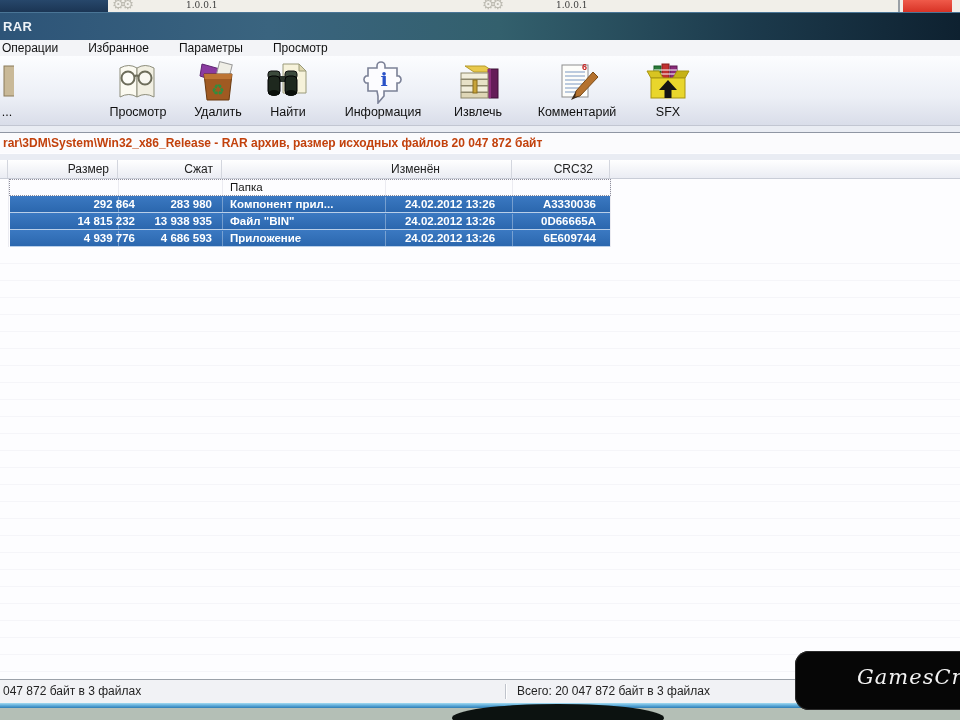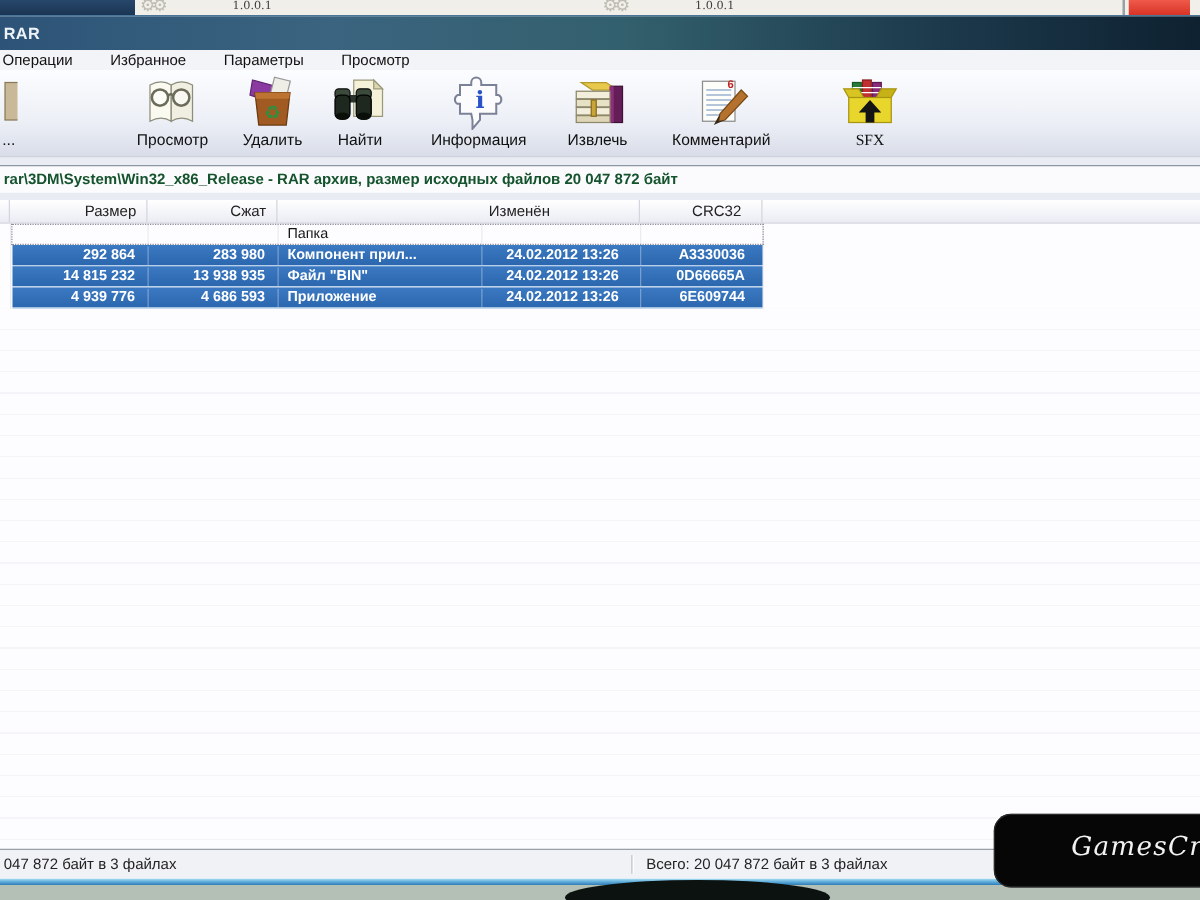--- a/index.html
+++ b/index.html
@@ -30,38 +30,38 @@
     background:linear-gradient(180deg,#fcfdff 0%,#eceff6 60%,#d9dde9 100%);
     border-bottom:1px solid #c2c6d2;box-sizing:border-box;}
   .tbtn{position:absolute;top:2px;height:66px;text-align:center;cursor:default;}
   .tbtn .ticon{display:block;margin:2px auto 0;}
   .tbtn .tlabel{display:block;font-size:12.5px;color:#101010;margin-top:1px;white-space:nowrap;}
 
   
   .addr-outer{position:absolute;left:0;top:126px;width:960px;height:34px;background:#e9ecf3;}
   .addressbar{position:absolute;left:0;top:6px;width:960px;height:22px;background:#fbfbfd;
     border-top:1px solid #8f96a3;border-bottom:1px solid #fdfdff;box-sizing:border-box;}
-  .addressbar .atext{position:absolute;left:3px;top:0;line-height:20px;font-size:12px;font-weight:600;color:#14532d;white-space:nowrap;}
+  .addressbar .atext{position:absolute;left:3px;top:0;line-height:20px;font-size:12px;font-weight:600;color:#c2410c;white-space:nowrap;}
 
   
   .listheader{position:absolute;left:0;top:160px;width:960px;height:19px;
     background:linear-gradient(180deg,#ffffff,#eaecf3);border-bottom:1px solid #c9cdd7;box-sizing:border-box;}
   .hcell{position:absolute;top:0;height:18px;line-height:18px;font-size:12px;color:#222;
     border-right:1px solid #d3d6de;box-sizing:border-box;}
   .listarea{position:absolute;left:0;top:179px;width:960px;height:500px;background:#fdfdff;}
   .stripes{position:absolute;left:0;top:68px;width:960px;height:432px;
     background:repeating-linear-gradient(180deg,#fdfdff 0px,#fdfdff 16px,#f5f5f9 16px,#f5f5f9 17px);}
   .vguide{position:absolute;top:0;width:1px;height:500px;background:#ebebf1;}
   .row{position:absolute;left:0;width:960px;height:17px;}
   .selbg{position:absolute;left:10px;top:0;width:600px;height:17px;
     background:linear-gradient(180deg,#3b79c2,#2b67ae);border-bottom:1px solid #b9cfe9;box-sizing:border-box;}
   .selsep{position:absolute;top:1px;width:1px;height:15px;background:rgba(255,255,255,.33);}
   .focusrect{position:absolute;left:9px;top:0px;width:600px;height:15px;border:1px dotted #8f8f9c;}
   .cell{position:absolute;top:0;height:17px;line-height:17px;font-size:11.5px;white-space:nowrap;overflow:hidden;}
-  .c-size{left:8px;width:100px;text-align:right;}
+  .c-size{left:8px;width:100px;text-align:right;padding-left:27px;}
   .c-comp{left:118px;width:94px;text-align:right;}
   .c-type{left:230px;width:150px;text-align:left;}
   .c-mod{left:391px;width:118px;text-align:center;}
   .c-crc{left:512px;width:84px;text-align:right;}
   .seltext{color:#ffffff;font-weight:bold;}
   .foldertext{color:#151515;}
 
   
   .statusbar{position:absolute;left:0;top:679px;width:960px;height:24px;background:#f1f2f5;
     border-top:1px solid #9ba1a9;box-sizing:border-box;}
@@ -189,21 +189,21 @@
           <line x1="11" y1="28" x2="28" y2="28"></line>
             <line x1="11" y1="32" x2="24" y2="32"></line>
         </g>
         <text x="28" y="10" font-size="9" font-weight="bold" fill="#c42222">6</text>
         <polygon points="39,12 44,17 26,36 21,37 22,31" fill="#b5722e" stroke="#7a4a16"></polygon>
         <polygon points="22,31 21,37 26,36 17,40" fill="#3a2a1a"></polygon>
       </svg>
       <span class="tlabel">Комментарий</span>
     </div>
 
-    <div class="tbtn" style="left:646px;width:100px;font-family:Liberation Serif, serif;">
+    <div class="tbtn" style="left:618px;width:100px;">
       <svg class="ticon" width="46" height="44" viewBox="0 0 46 44">
         <rect x="9" y="6" width="7" height="15" fill="#2a7a3a" stroke="#155a22"></rect>
         <rect x="17" y="4" width="7" height="17" fill="#c03030" stroke="#8a1c1c"></rect>
         <rect x="25" y="6" width="7" height="15" fill="#8a2a7a" stroke="#5c1a50"></rect>
         <g stroke="#fff" stroke-width="1">
             <line x1="9" y1="10" x2="32" y2="10"></line>
             <line x1="9" y1="14" x2="32" y2="14"></line>
           </g>
         <path d="M6 18 l-4 -7 h12 l4 7 z" fill="#d8c422" stroke="#a89410"></path>
         <path d="M40 18 l4 -7 h-12 l-4 7 z" fill="#c6b216" stroke="#a89410"></path>

